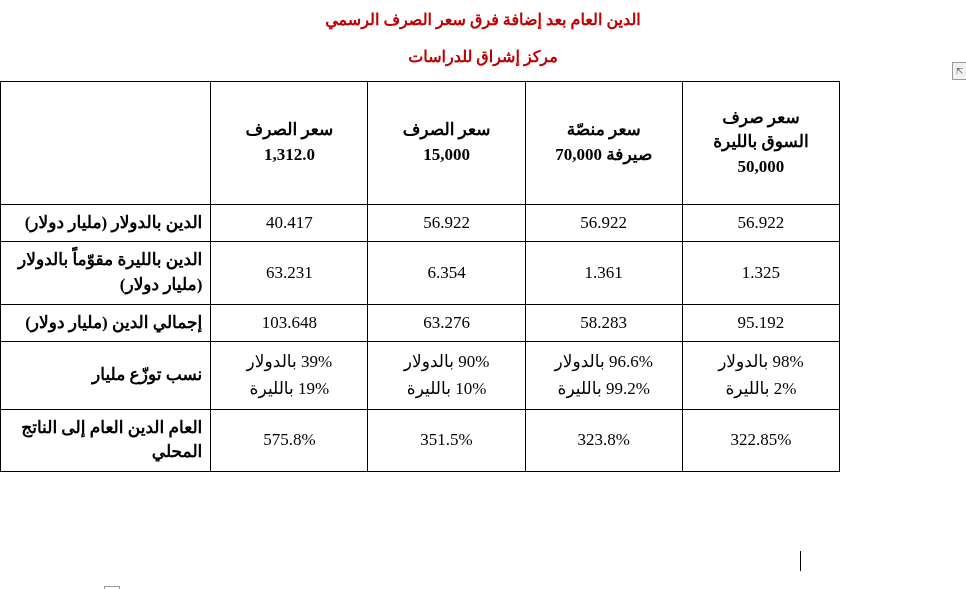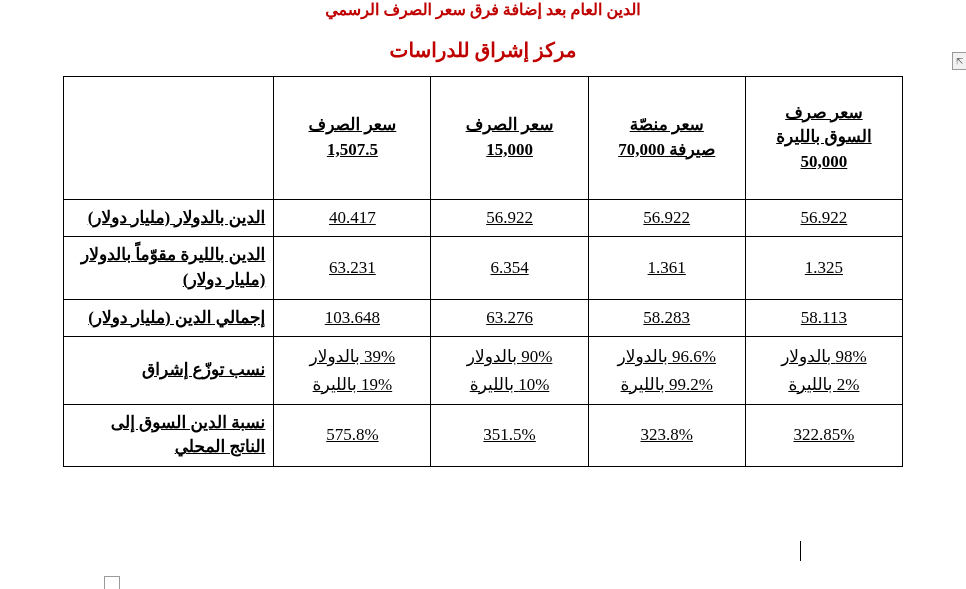--- a/index.html
+++ b/index.html
@@ -18,38 +18,37 @@
     position: relative;
     width: 966px;
     height: 589px;
     background: #ffffff;
   }
   .doc-title {
     text-align: center;
     color: #c00000;
     font-weight: bold;
     font-size: 16px;
-    margin-top: 0;
+    margin-top: 10px;
     line-height: 1.3;
     direction: rtl;
   }
   .doc-subtitle {
     text-align: center;
     color: #c00000;
     font-weight: bold;
-    font-size: 20px;
+    font-size: 16px;
     margin-top: 16px;
     line-height: 1.3;
     direction: rtl;
   }
   .table-wrap {
     margin-top: 13px;
     display: flex;
-    justify-content: center;
-    text-decoration: underline;
+    justify-content: flex-end;
   }
   table.debt-table {
     border-collapse: collapse;
     direction: rtl;
     width: 840px;
     table-layout: fixed;
   }
   table.debt-table td, table.debt-table th {
     border: 1px solid #000000;
     padding: 6px 8px;
@@ -145,21 +144,21 @@
           <th class="head-cell">
             <span class="head-line">سعر منصّة</span>
             <span class="head-line">صيرفة 70,000</span>
           </th>
           <th class="head-cell">
             <span class="head-line">سعر الصرف</span>
             <span class="head-line">15,000</span>
           </th>
           <th class="head-cell">
             <span class="head-line">سعر الصرف</span>
-            <span class="head-line">1,507.5</span>
+            <span class="head-line">1,312.0</span>
           </th>
           <th class="head-cell head-blank">
             <span class="head-line"></span>
           </th>
         </tr>
       </thead>
       <tbody>
 
         <tr>
           <td class="data-cell">56.922</td>
@@ -171,21 +170,21 @@
 
         <tr>
           <td class="data-cell">1.325</td>
           <td class="data-cell">1.361</td>
           <td class="data-cell">6.354</td>
           <td class="data-cell">63.231</td>
           <td class="row-label">الدين بالليرة مقوّماً بالدولار (مليار دولار)</td>
         </tr>
 
         <tr>
-          <td class="data-cell">58.113</td>
+          <td class="data-cell">95.192</td>
           <td class="data-cell">58.283</td>
           <td class="data-cell">63.276</td>
           <td class="data-cell">103.648</td>
           <td class="row-label">إجمالي الدين (مليار دولار)</td>
         </tr>
 
         <tr>
           <td class="data-cell two-line">
             <span class="head-line">98% بالدولار</span>
             <span class="head-line">2% بالليرة</span>
@@ -195,29 +194,29 @@
             <span class="head-line">99.2% بالليرة</span>
           </td>
           <td class="data-cell two-line">
             <span class="head-line">90% بالدولار</span>
             <span class="head-line">10% بالليرة</span>
           </td>
           <td class="data-cell two-line">
             <span class="head-line">39% بالدولار</span>
             <span class="head-line">19% بالليرة</span>
           </td>
-          <td class="row-label">نسب توزّع إشراق</td>
+          <td class="row-label">نسب توزّع مليار</td>
         </tr>
 
         <tr>
           <td class="data-cell">322.85%</td>
           <td class="data-cell">323.8%</td>
           <td class="data-cell">351.5%</td>
           <td class="data-cell">575.8%</td>
-          <td class="row-label">نسبة الدين السوق إلى الناتج المحلي</td>
+          <td class="row-label">العام الدين العام إلى الناتج المحلي</td>
         </tr>
 
       </tbody>
     </table>
   </div>
 
   <div class="right-marker">⇱</div>
   <div class="bottom-marker"></div>
   <div class="caret"></div>
 

